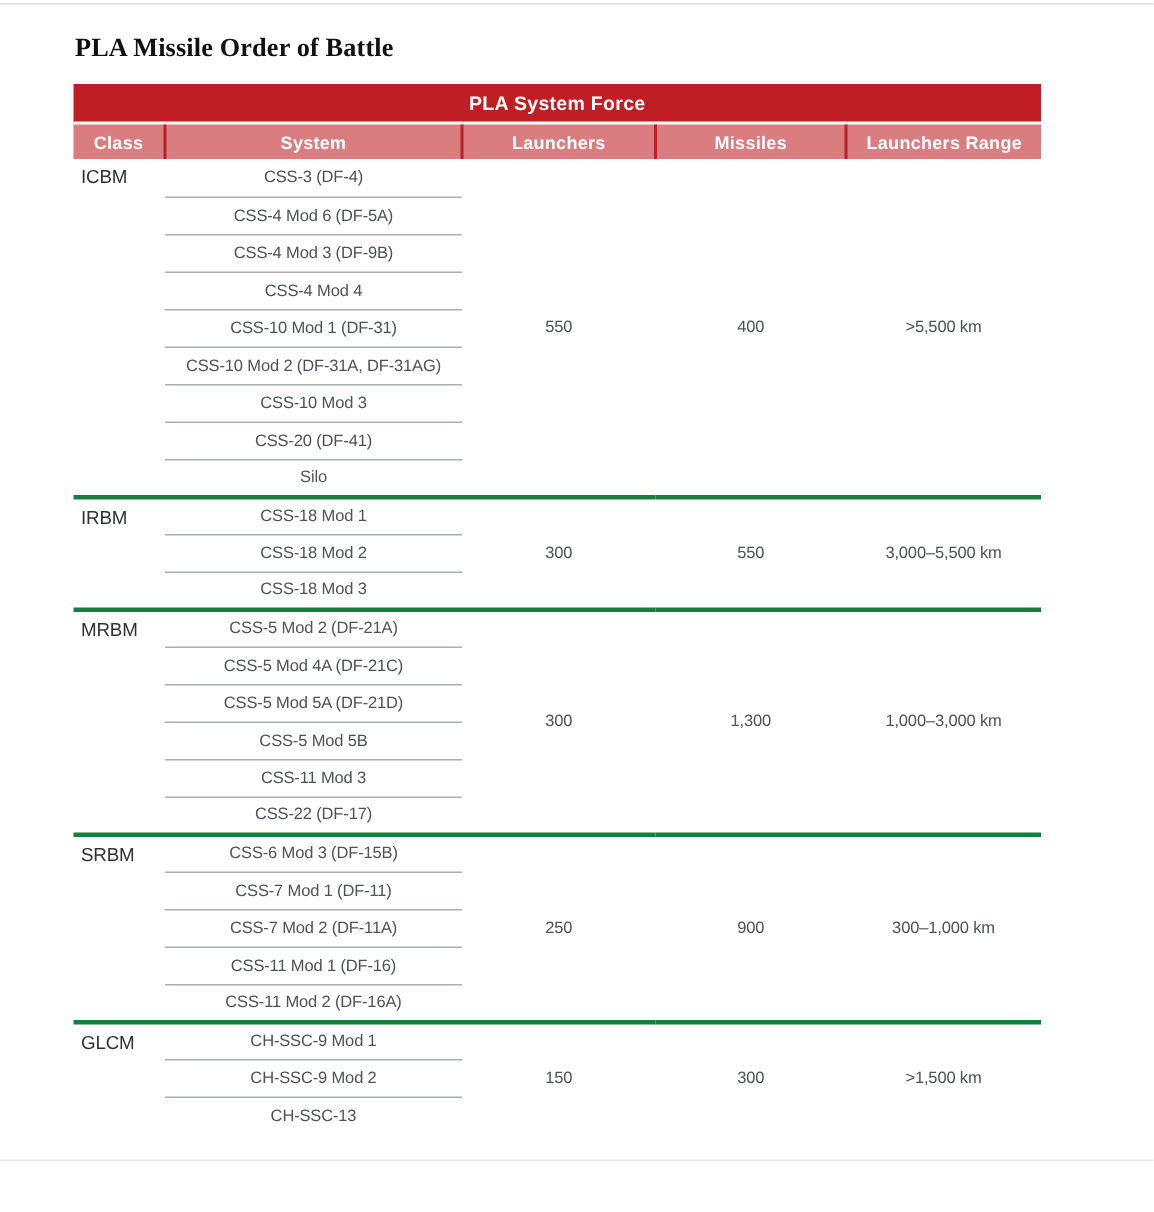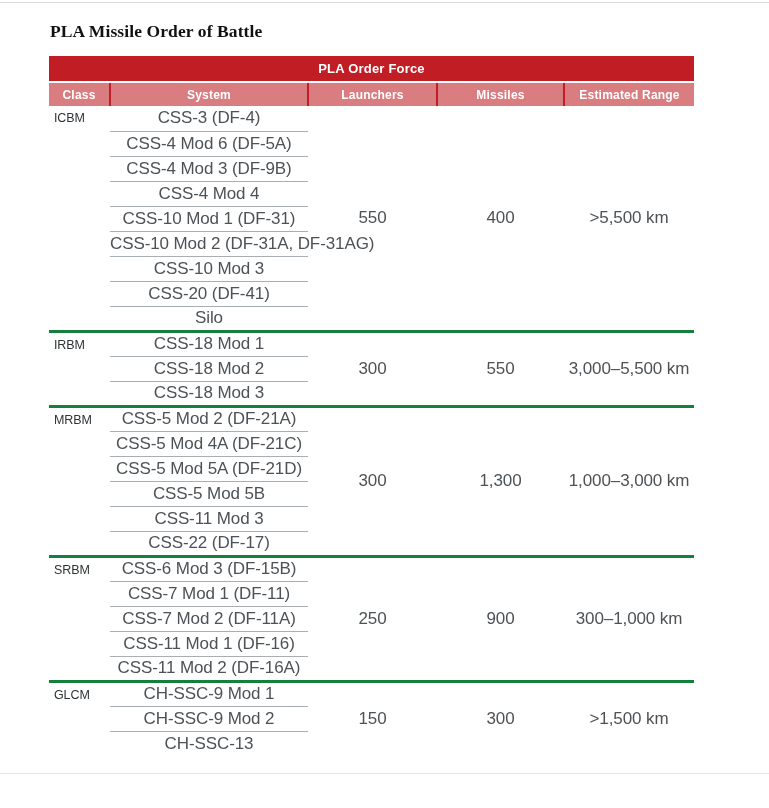--- a/index.html
+++ b/index.html
@@ -62,21 +62,21 @@
     font-size: 12px;
     font-weight: bold;
     text-align: center;
     border-top: 2px solid #ffffff;
     letter-spacing: 0.2px;
   }
   tr.cols th + th { border-left: 2px solid #c01e24; }
 
   tbody td {
     height: 25px;
-    font-size: 17px;
+    font-size: 11px;
     color: #4d5256;
     text-align: center;
     vertical-align: middle;
     padding: 0;
     letter-spacing: -0.1px;
     white-space: nowrap;
   }
   td.class-cell {
     vertical-align: top;
     text-align: left;
@@ -98,28 +98,28 @@
 <table class="obt">
   <colgroup>
     <col class="c-class">
     <col class="c-system">
     <col class="c-launchers">
     <col class="c-missiles">
     <col class="c-range">
   </colgroup>
   <thead>
     <tr class="band">
-      <th colspan="5">PLA Order Force</th>
+      <th colspan="5">PLA System Force</th>
     </tr>
     <tr class="cols">
       <th>Class</th>
       <th>System</th>
       <th>Launchers</th>
       <th>Missiles</th>
-      <th>Estimated Range</th>
+      <th>Launchers Range</th>
     </tr>
   </thead>
   <tbody>
       <tr>
         <td class="class-cell" rowspan="9">ICBM</td>
         <td class="system-cell underline">CSS-3 (DF-4)</td>
         <td class="num-cell" rowspan="9">550</td>
         <td class="num-cell" rowspan="9">400</td>
         <td class="num-cell range-cell" rowspan="9">&gt;5,500 km</td>
       </tr>

